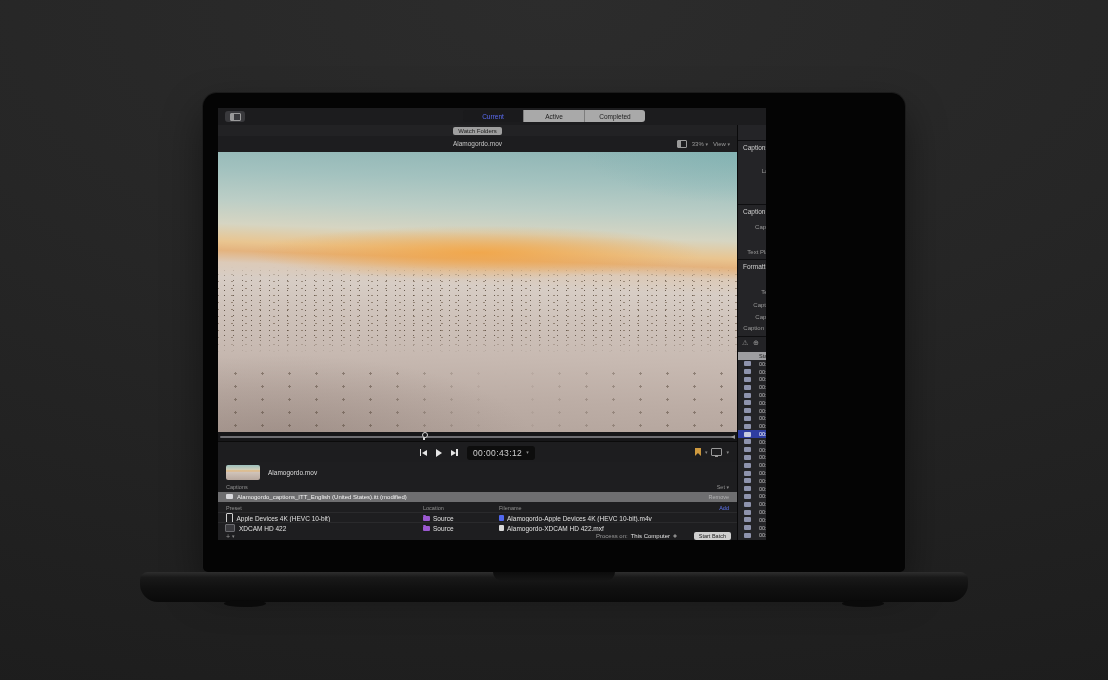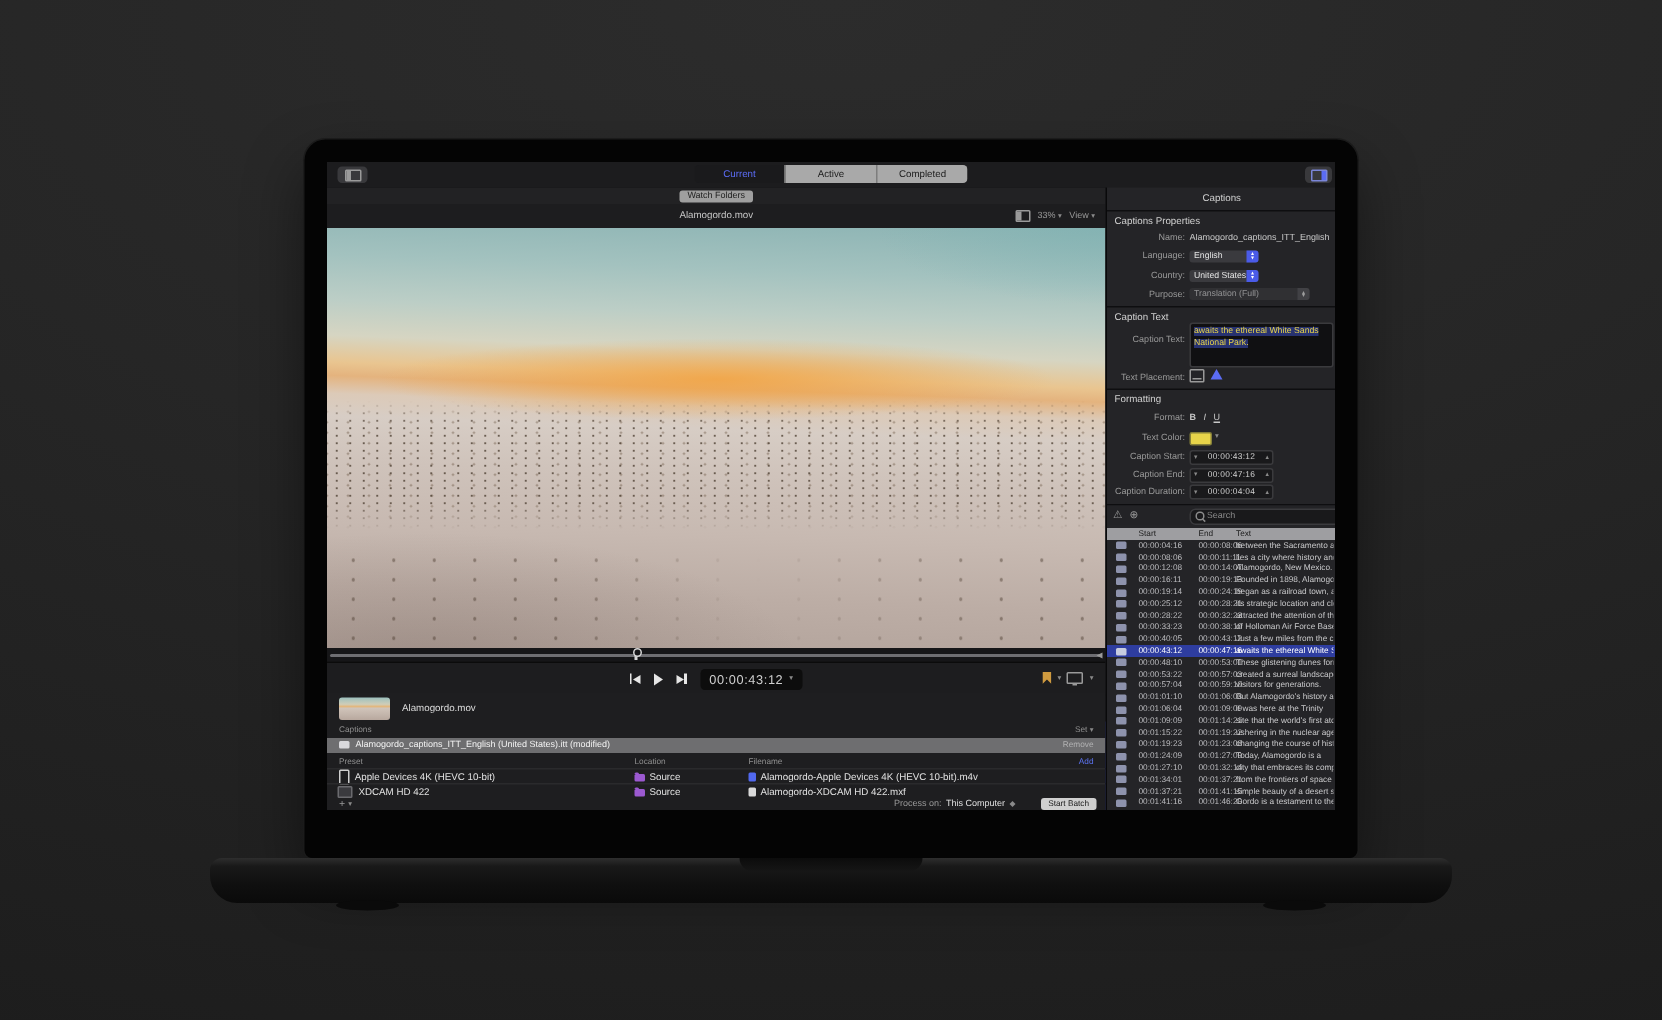--- a/index.html
+++ b/index.html
@@ -9,21 +9,21 @@
   
   .mb-screen{position:absolute;left:203px;top:93px;width:702px;height:479px;background:#040404;
     border-radius:14px 14px 5px 5px;box-shadow:0 0 0 1px #1b1b1b, 0 18px 40px rgba(0,0,0,.45);}
   .mb-base{position:absolute;left:140px;top:572px;width:828px;height:30px;
     background:linear-gradient(#2e2e2e 0%,#191919 18%,#101010 55%,#0a0a0a 100%);
     border-radius:8px 8px 18px 18px;}
   .mb-notch{position:absolute;left:50%;top:0;transform:translateX(-50%);width:122px;height:9px;
     background:linear-gradient(#0c0c0c,#161616);border-radius:0 0 10px 10px;}
   .mb-foot{position:absolute;top:600px;width:42px;height:7px;border-radius:50%;background:#0a0a0a;}
   
-  .app{position:absolute;left:15px;top:15px;width:672px;height:432px;background:#1d1d1f;overflow:hidden;color:#c8c8c8;}
+  .app{position:absolute;left:15px;top:15px;width:548px;height:432px;background:#1d1d1f;overflow:hidden;color:#c8c8c8;}
   .toolbar{position:absolute;left:0;top:0;width:672px;height:17px;background:#1c1c1e;border-bottom:1px solid #0a0a0a;}
   .sq-btn{position:absolute;background:#39393c;border-radius:3px;display:flex;align-items:center;justify-content:center;}
   .ic-panes{width:9px;height:6px;border:1px solid #9a9a9a;border-radius:1px;position:relative;}
   .ic-panes::before{content:"";position:absolute;left:0;top:0;bottom:0;width:3px;background:#9a9a9a;}
   .ic-insp{width:9px;height:6px;border:1px solid #7b86d8;border-radius:1px;position:relative;}
   .ic-insp::before{content:"";position:absolute;right:0;top:0;bottom:0;width:3px;background:#5b6cf5;}
   .seg{position:absolute;left:245px;top:2px;width:182px;height:12px;display:flex;border-radius:3px;overflow:hidden;}
   .seg-item{flex:1;display:flex;align-items:center;justify-content:center;font-size:6.5px;color:#1d1d1d;background:#a9a9a9;border-left:1px solid #7d7d7d;}
   .seg-item:first-child{border-left:none;}
   .seg-item.active{background:#1a1a1c;color:#5b6cf5;border-left:none;}

